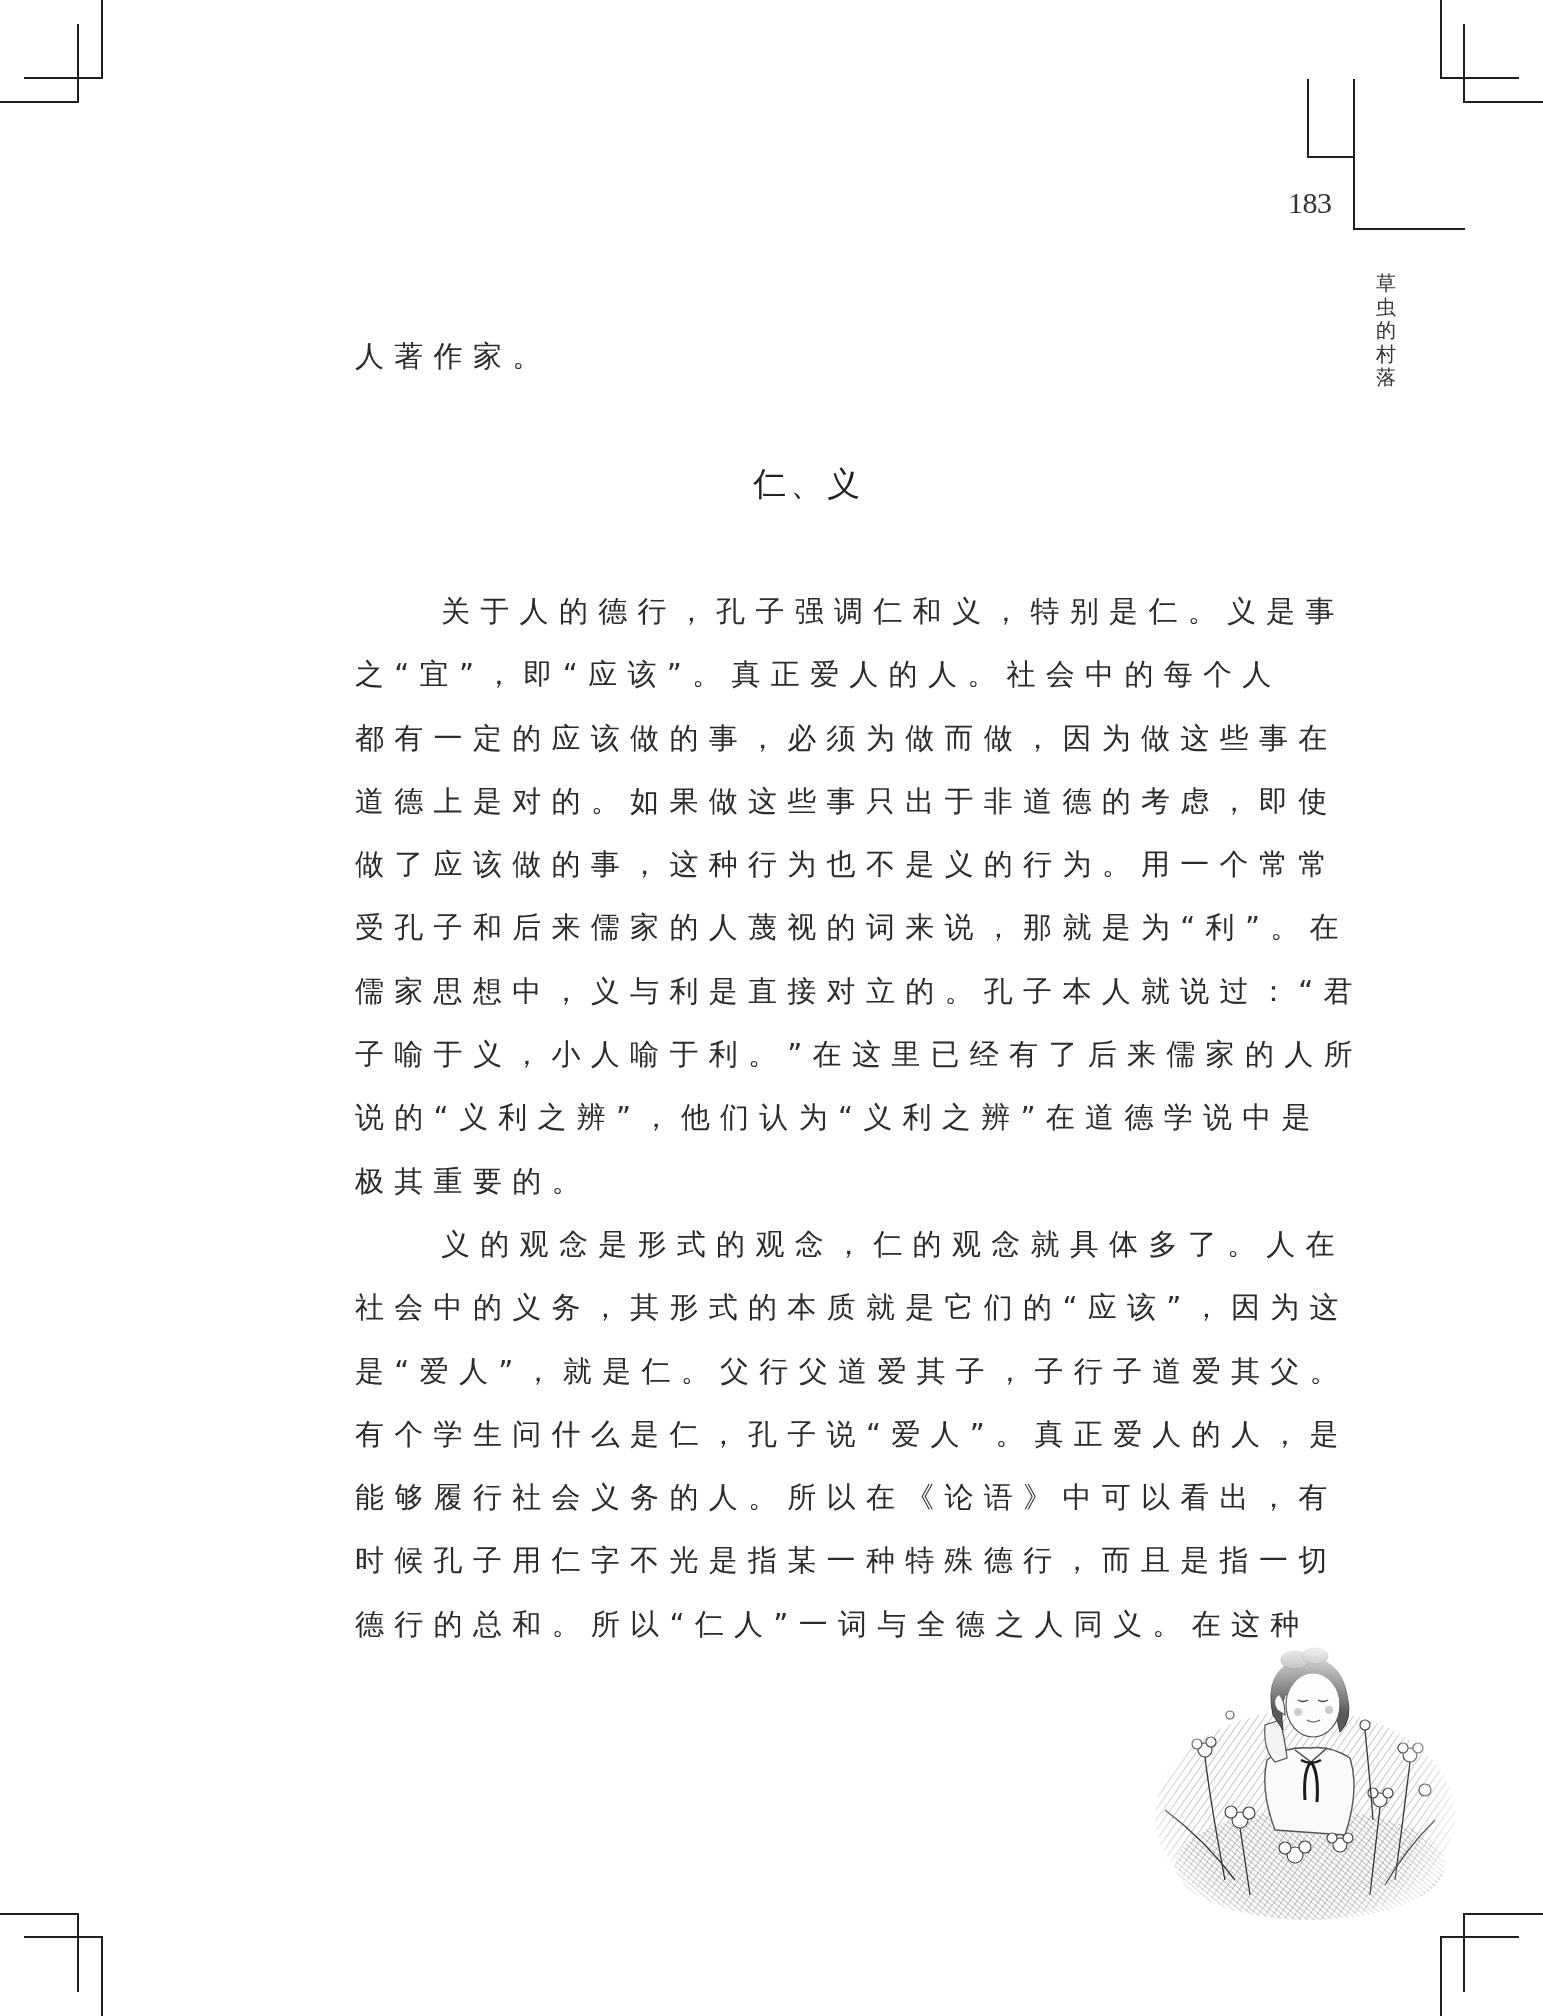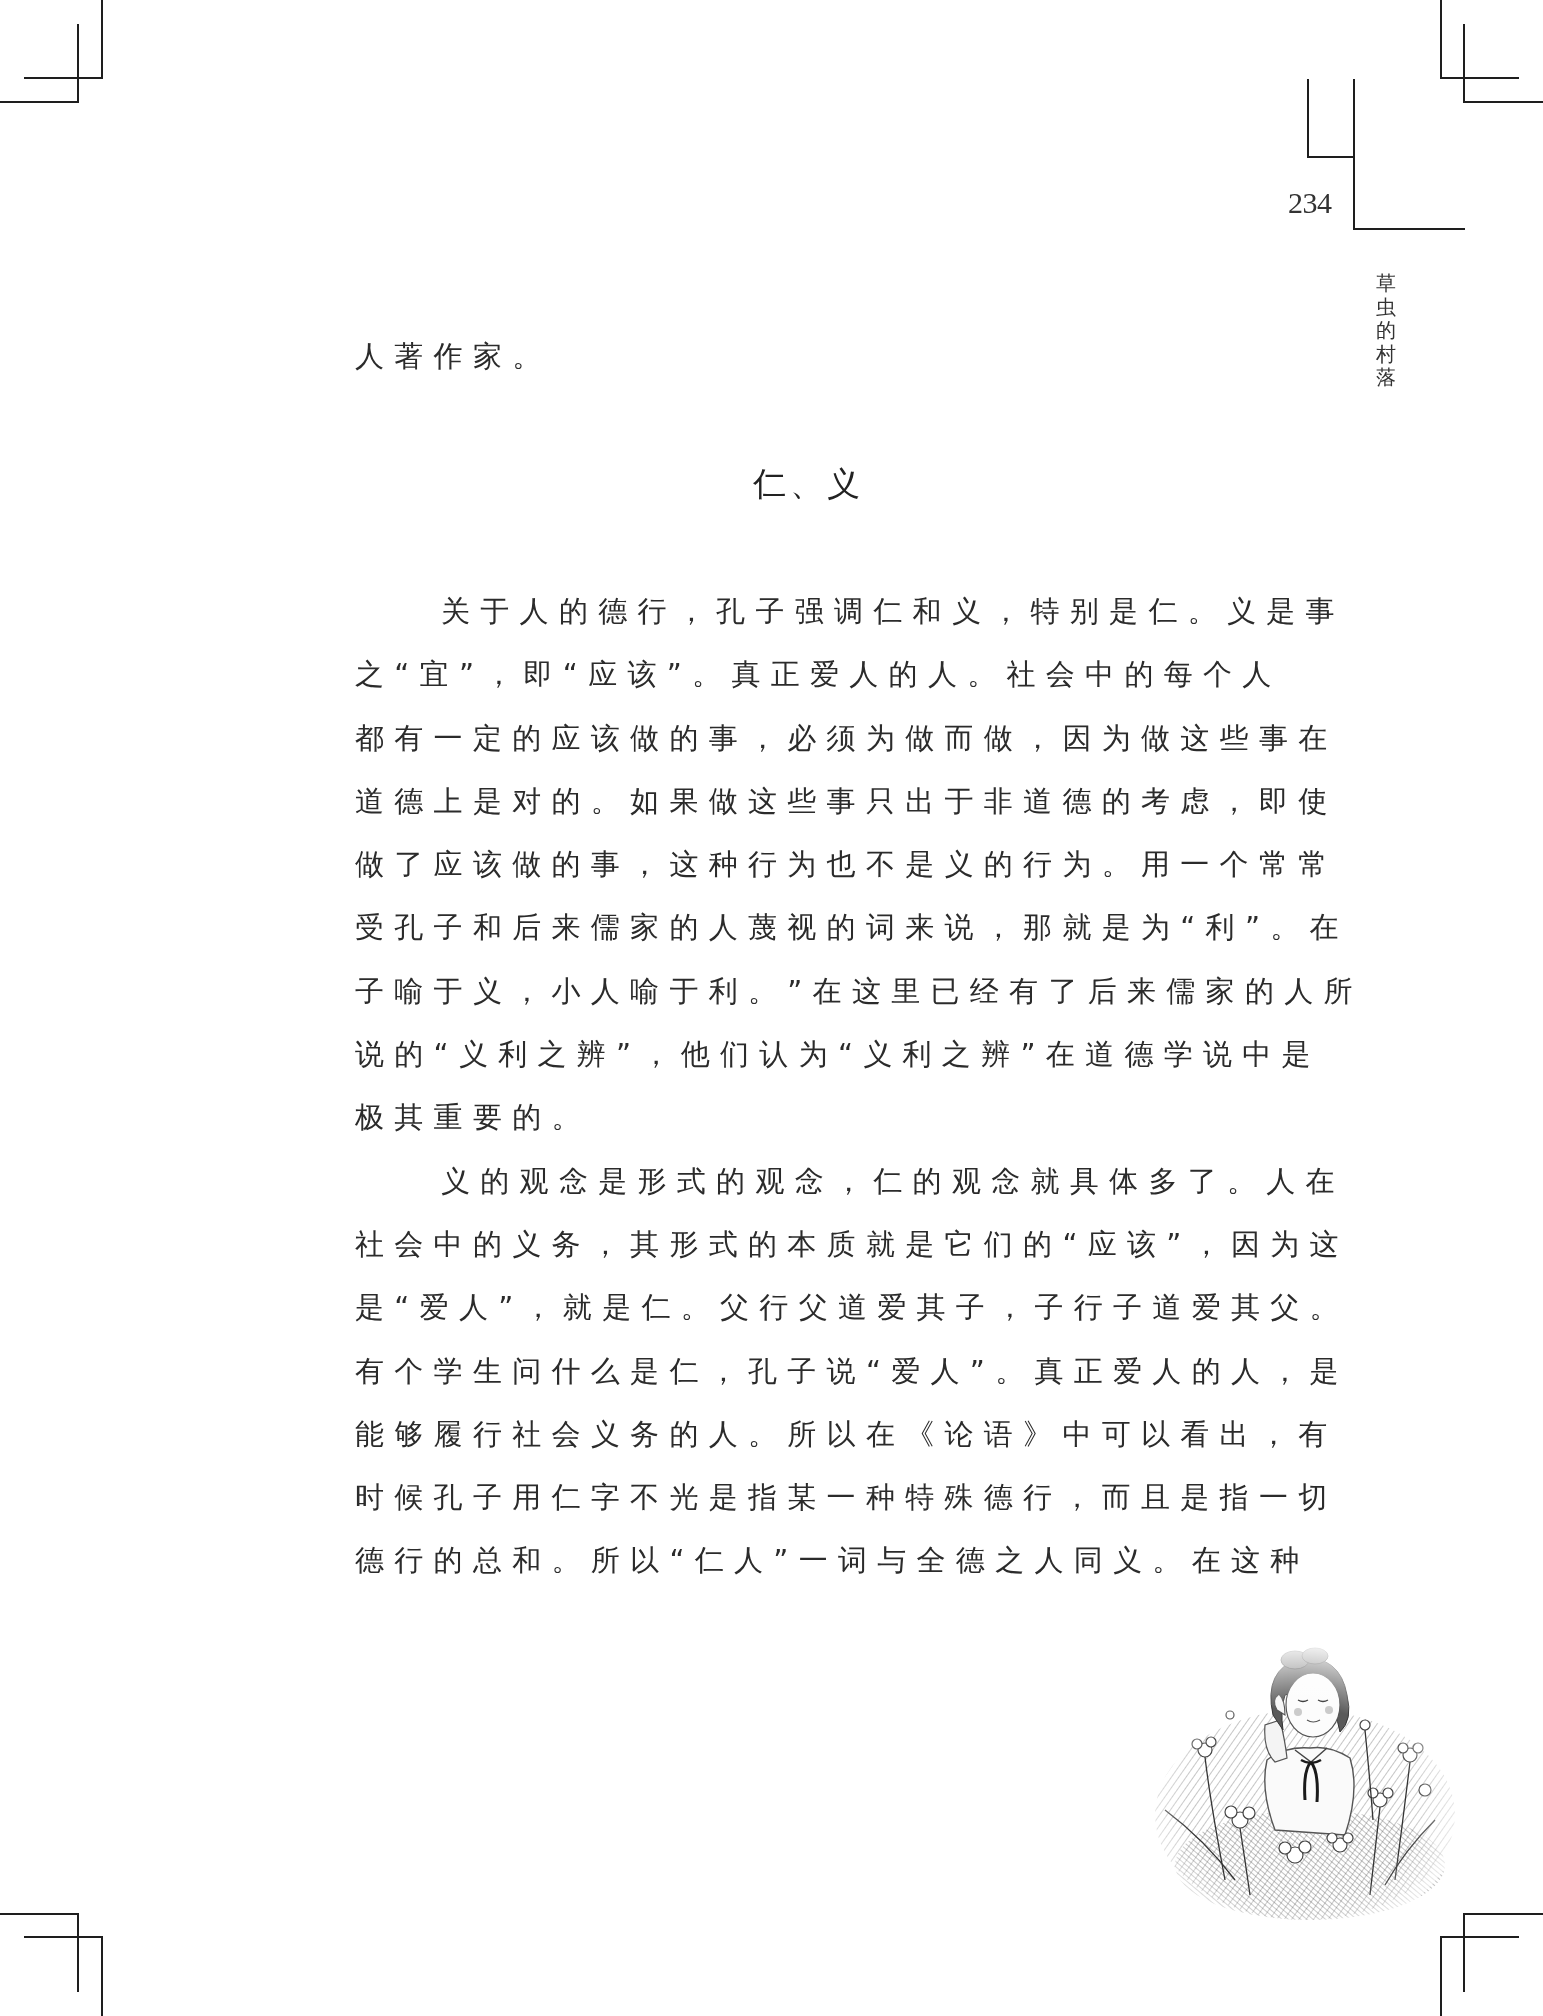--- a/index.html
+++ b/index.html
@@ -44,21 +44,21 @@
 <div class="line h" style="left:1463px;top:1913px;width:80px;"></div>
 <div class="line v" style="left:1463px;top:1913px;height:79px;"></div>
 <div class="line h" style="left:1440px;top:1936px;width:79px;"></div>
 <div class="line v" style="left:1440px;top:1936px;height:80px;"></div>
 
 <div class="line v" style="left:1307px;top:79px;height:79px;"></div>
 <div class="line h" style="left:1307px;top:156px;width:48px;"></div>
 <div class="line v" style="left:1353px;top:79px;height:151px;"></div>
 <div class="line h" style="left:1353px;top:228px;width:112px;"></div>
 
-<div class="page-number">234</div>
+<div class="page-number">183</div>
 
 <div class="running-title">
   <span>草</span>
   <span>虫</span>
   <span>的</span>
   <span>村</span>
   <span>落</span>
 </div>
 
 <div class="body-text carry">
@@ -68,20 +68,21 @@
 <div class="section-title">仁、义</div>
 
 <div class="body-text para-block">
   <div>
     <p class="indent">关于人的德行，孔子强调仁和义，特别是仁。义是事</p>
     <p>之“宜”，即“应该”。真正爱人的人。社会中的每个人</p>
     <p>都有一定的应该做的事，必须为做而做，因为做这些事在</p>
     <p>道德上是对的。如果做这些事只出于非道德的考虑，即使</p>
     <p>做了应该做的事，这种行为也不是义的行为。用一个常常</p>
     <p>受孔子和后来儒家的人蔑视的词来说，那就是为“利”。在</p>
+    <p>儒家思想中，义与利是直接对立的。孔子本人就说过：“君</p>
     <p>子喻于义，小人喻于利。”在这里已经有了后来儒家的人所</p>
     <p>说的“义利之辨”，他们认为“义利之辨”在道德学说中是</p>
     <p>极其重要的。</p>
   </div>
   <div>
     <p class="indent">义的观念是形式的观念，仁的观念就具体多了。人在</p>
     <p>社会中的义务，其形式的本质就是它们的“应该”，因为这</p>
     <p>是“爱人”，就是仁。父行父道爱其子，子行子道爱其父。</p>
     <p>有个学生问什么是仁，孔子说“爱人”。真正爱人的人，是</p>
     <p>能够履行社会义务的人。所以在《论语》中可以看出，有</p>

